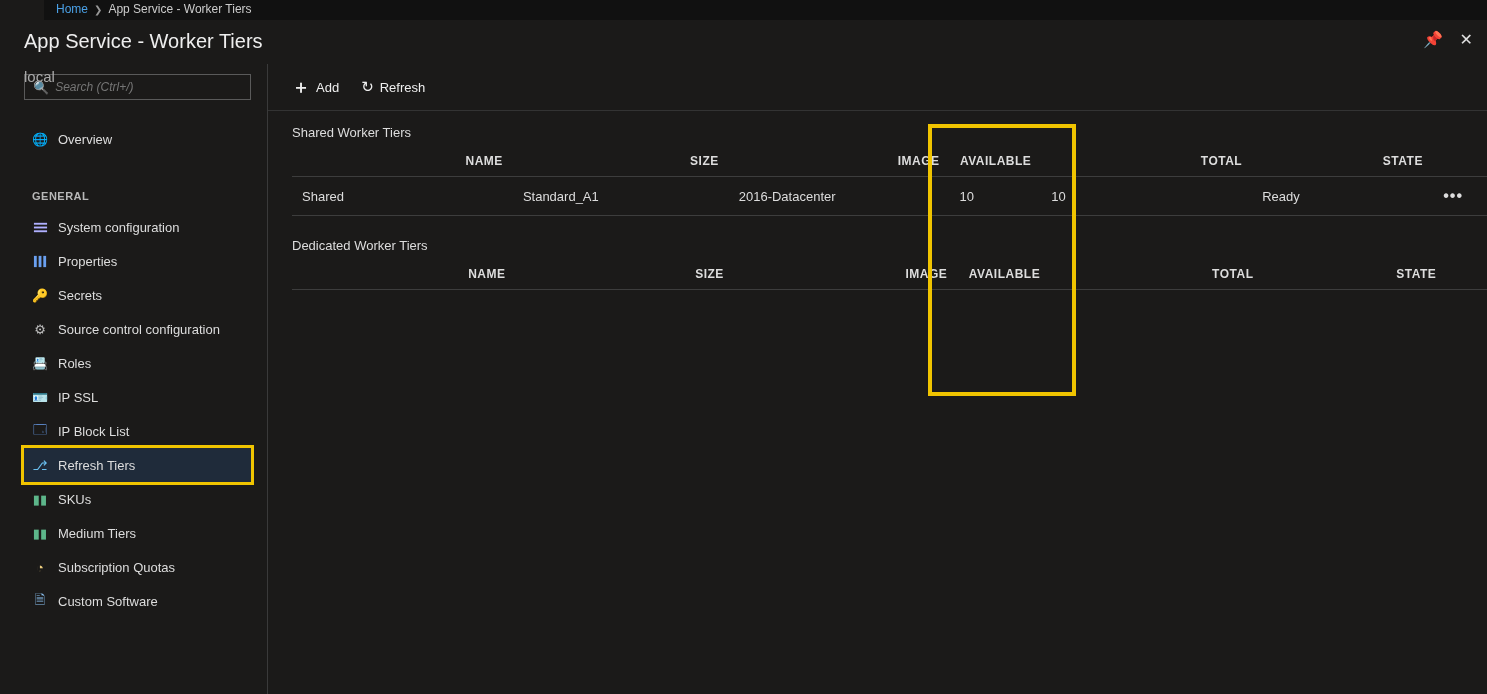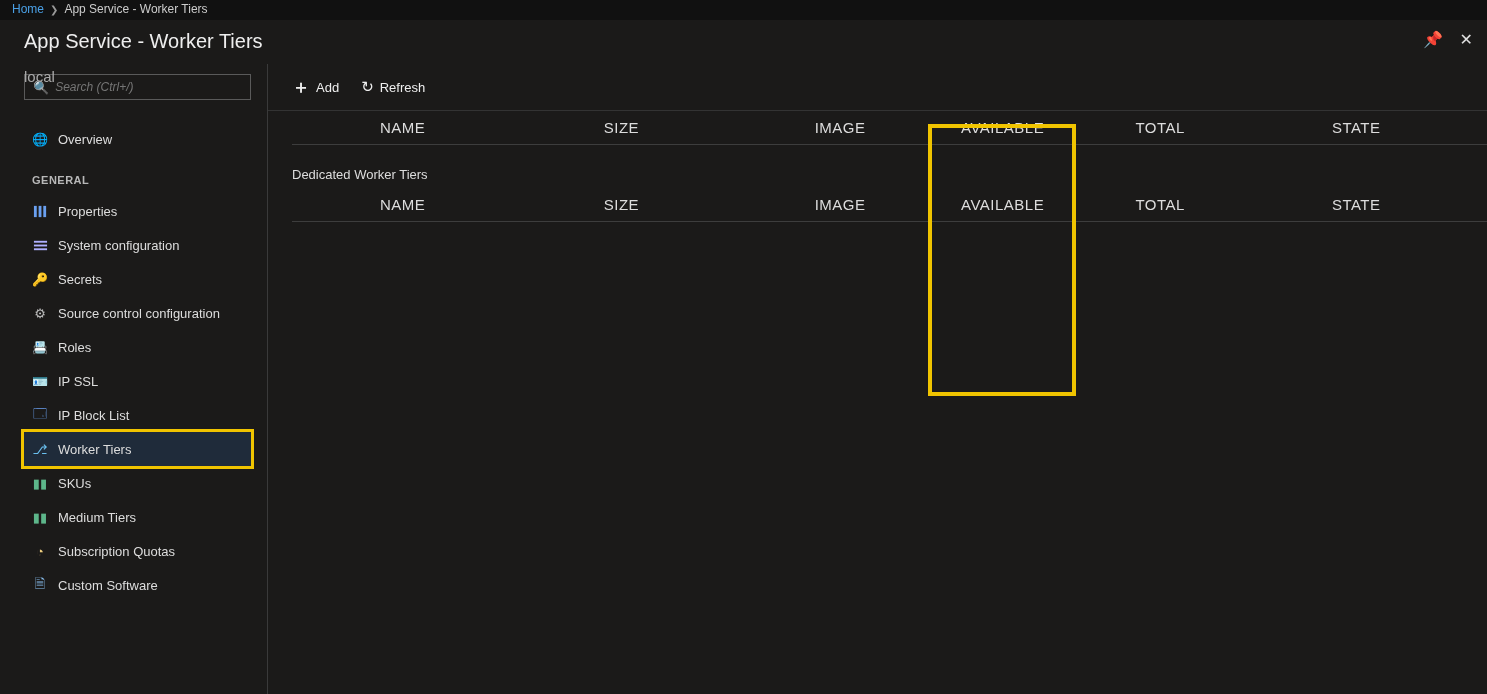--- a/index.html
+++ b/index.html
@@ -14,20 +14,21 @@
   }
   .breadcrumb {
     background: #111;
     padding: 2px 12px 4px 12px;
     font-size: 12px;
     color: #ccc;
     height: 20px;
     display: flex;
     align-items: center;
     gap: 6px;
+    margin-left: 44px;
   }
   .breadcrumb .home { color: #4aa0e6; }
   .breadcrumb .chev { color: #999; font-size: 10px; }
   .header {
     display: flex;
     align-items: flex-start;
     padding: 10px 16px 6px 24px;
     background: #1b1a19;
     height: 44px;
     position: relative;
@@ -75,21 +76,21 @@
   .side-item.active {
     background: #1f2b3a;
     outline: 3px solid #f0c400;
   }
   .side-item .icn {
     width: 16px; height: 16px; display: inline-flex; align-items:center; justify-content:center;
     font-size: 13px;
   }
   .section-label {
     color: #b8b8b8; font-size: 11px; letter-spacing: 0.5px;
-    margin: 18px 0 8px 8px; font-weight: 600;
+    margin: 34px 0 8px 8px; font-weight: 600;
   }
   .main {
     flex: 1;
     padding: 0;
     position: relative;
   }
   .toolbar {
     display: flex; align-items: center; gap: 22px;
     padding: 14px 0 14px 24px;
     border-bottom: 1px solid #333;
@@ -104,24 +105,24 @@
     padding: 14px 0 6px 24px;
     color: #ddd; font-size: 13px;
   }
   table.worker {
     width: calc(100% - 24px);
     margin-left: 24px;
     border-collapse: collapse;
     font-size: 13px;
   }
   table.worker th {
-    text-align: center;
+    text-align: right;
     color: #ddd;
-    font-weight: 400;
-    font-size: 15px;
+    font-weight: 700;
+    font-size: 12px;
     letter-spacing: 0.5px;
     padding: 8px 10px;
     border-bottom: 1px solid #3d3d3d;
   }
   table.worker td {
     padding: 10px 10px;
     border-bottom: 1px solid #3d3d3d;
     color: #ddd;
   }
   .col-name  { width: 220px; }
@@ -181,40 +182,40 @@
     </div>
 
     <div class="side-item">
       <span class="icn globe">🌐</span>
       <span>Overview</span>
     </div>
 
     <div class="section-label">GENERAL</div>
 
     <div class="side-item">
+      <span class="icn sliders">
+        <svg viewBox="0 0 16 16" fill="currentColor">
+            <rect x="1" y="3" width="14" height="2"></rect>
+            <rect x="1" y="7" width="14" height="2"></rect>
+            <rect x="1" y="11" width="14" height="2"></rect>
+          </svg>
+      </span>
+      <span>System configuration</span>
+    </div>
+    <div class="side-item">
       <span class="icn bars">
         <svg viewBox="0 0 16 16" fill="currentColor">
             <rect x="1" y="2" width="3" height="12"></rect>
             <rect x="6" y="2" width="3" height="12"></rect>
             <rect x="11" y="2" width="3" height="12"></rect>
           </svg>
       </span>
       <span>Properties</span>
     </div>
     <div class="side-item">
-      <span class="icn sliders">
-        <svg viewBox="0 0 16 16" fill="currentColor">
-            <rect x="1" y="3" width="14" height="2"></rect>
-            <rect x="1" y="7" width="14" height="2"></rect>
-            <rect x="1" y="11" width="14" height="2"></rect>
-          </svg>
-      </span>
-      <span>System configuration</span>
-    </div>
-    <div class="side-item">
       <span class="icn key">🔑</span>
       <span>Secrets</span>
     </div>
     <div class="side-item">
       <span class="icn gear">⚙</span>
       <span>Source control configuration</span>
     </div>
     <div class="side-item">
       <span class="icn folder">📇</span>
       <span>Roles</span>
@@ -222,21 +223,21 @@
     <div class="side-item">
       <span class="icn idcard">🪪</span>
       <span>IP SSL</span>
     </div>
     <div class="side-item">
       <span class="icn list">🗔</span>
       <span>IP Block List</span>
     </div>
     <div class="side-item active">
       <span class="icn fork">⎇</span>
-      <span>Worker Tiers</span>
+      <span>Refresh Tiers</span>
     </div>
     <div class="side-item">
       <span class="icn skus">▮▮</span>
       <span>SKUs</span>
     </div>
     <div class="side-item">
       <span class="icn price">▮▮</span>
       <span>Medium Tiers</span>
     </div>
     <div class="side-item">
@@ -254,30 +255,40 @@
       <div class="tool-btn">
         <span class="plus">＋</span>
         <span>Add</span>
       </div>
       <div class="tool-btn">
         <span class="refresh">↻</span>
         <span>Refresh</span>
       </div>
     </div>
 
+    <div class="section-title">Shared Worker Tiers</div>
     <table class="worker">
       <tbody>
           <tr>
         <th class="col-name">NAME</th>
         <th class="col-size">SIZE</th>
         <th class="col-image">IMAGE</th>
         <th class="col-avail">AVAILABLE</th>
         <th class="col-total">TOTAL</th>
         <th class="col-state">STATE</th>
         <th class="col-more"></th>
+      </tr>
+      <tr>
+        <td>Shared</td>
+        <td>Standard_A1</td>
+        <td>2016-Datacenter</td>
+        <td>10</td>
+        <td>10</td>
+        <td>Ready</td>
+        <td class="col-more"><span class="more-dots">•••</span></td>
       </tr>
     </tbody>
       </table>
 
     <div class="section-title" style="padding-top:22px">Dedicated Worker Tiers</div>
     <table class="worker">
       <tbody>
           <tr>
         <th class="col-name">NAME</th>
         <th class="col-size">SIZE</th>

